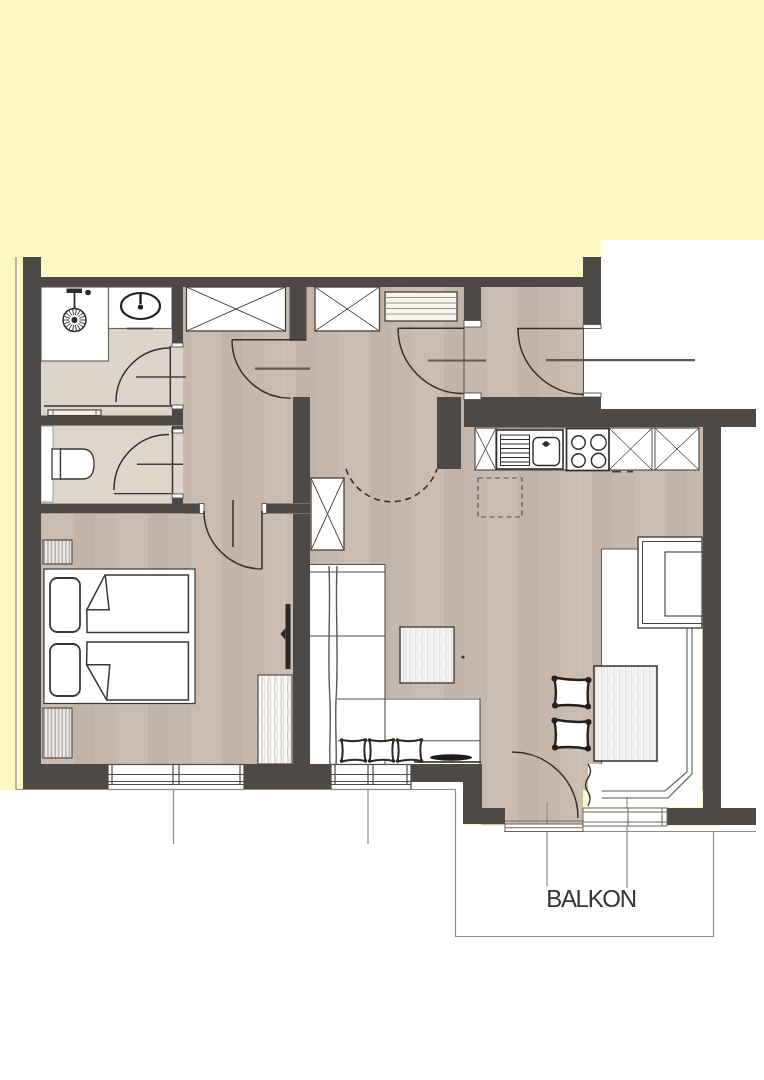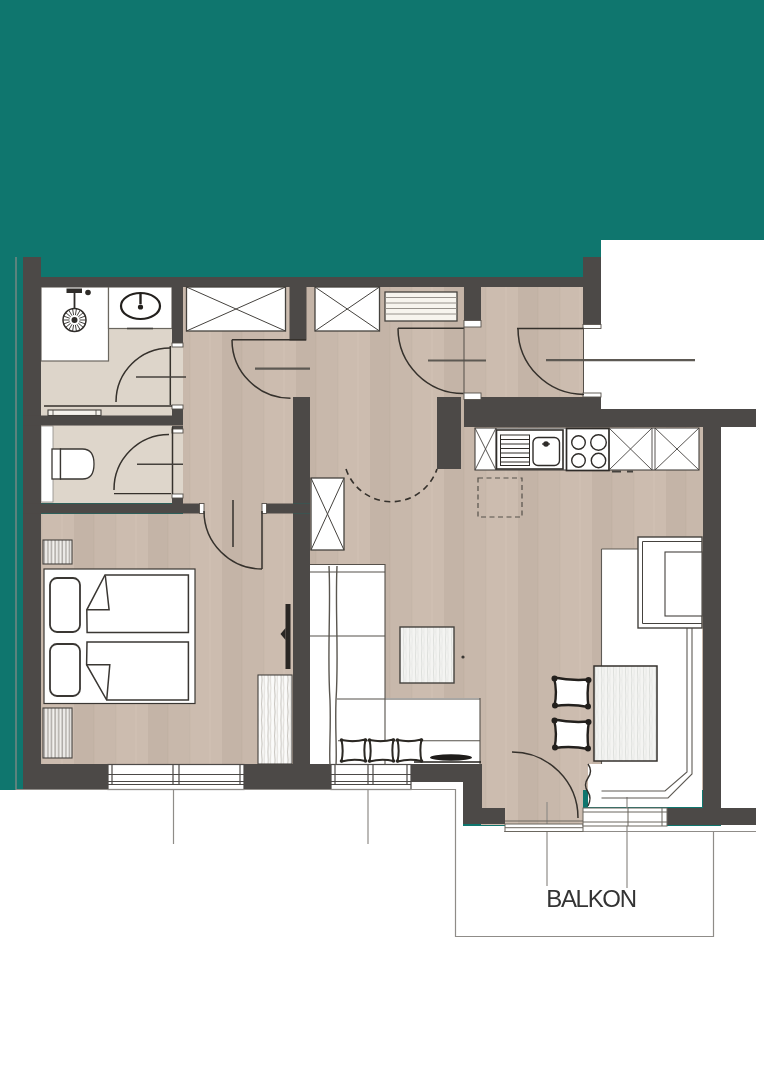--- a/index.html
+++ b/index.html
@@ -1,16 +1,16 @@
 <!DOCTYPE html>
 <html><head>
 <meta charset="utf-8">
 <style>
   html,body{margin:0;padding:0;background:#ffffff;}
-  #page{width:764px;height:1080px;position:relative;background:#0f766e;overflow:hidden;}
+  #page{width:764px;height:1080px;position:relative;background:#fef9c3;overflow:hidden;}
   svg{display:block;}
   text{font-family:"Liberation Sans", sans-serif;}
 </style>
 </head>
 <body>
 <div id="page">
 <svg width="764" height="1080" viewBox="0 0 764 1080">
 <defs>
   <pattern id="wood" width="74" height="240" patternUnits="userSpaceOnUse">
     <rect width="74" height="240" fill="#c8b8ab"></rect>

